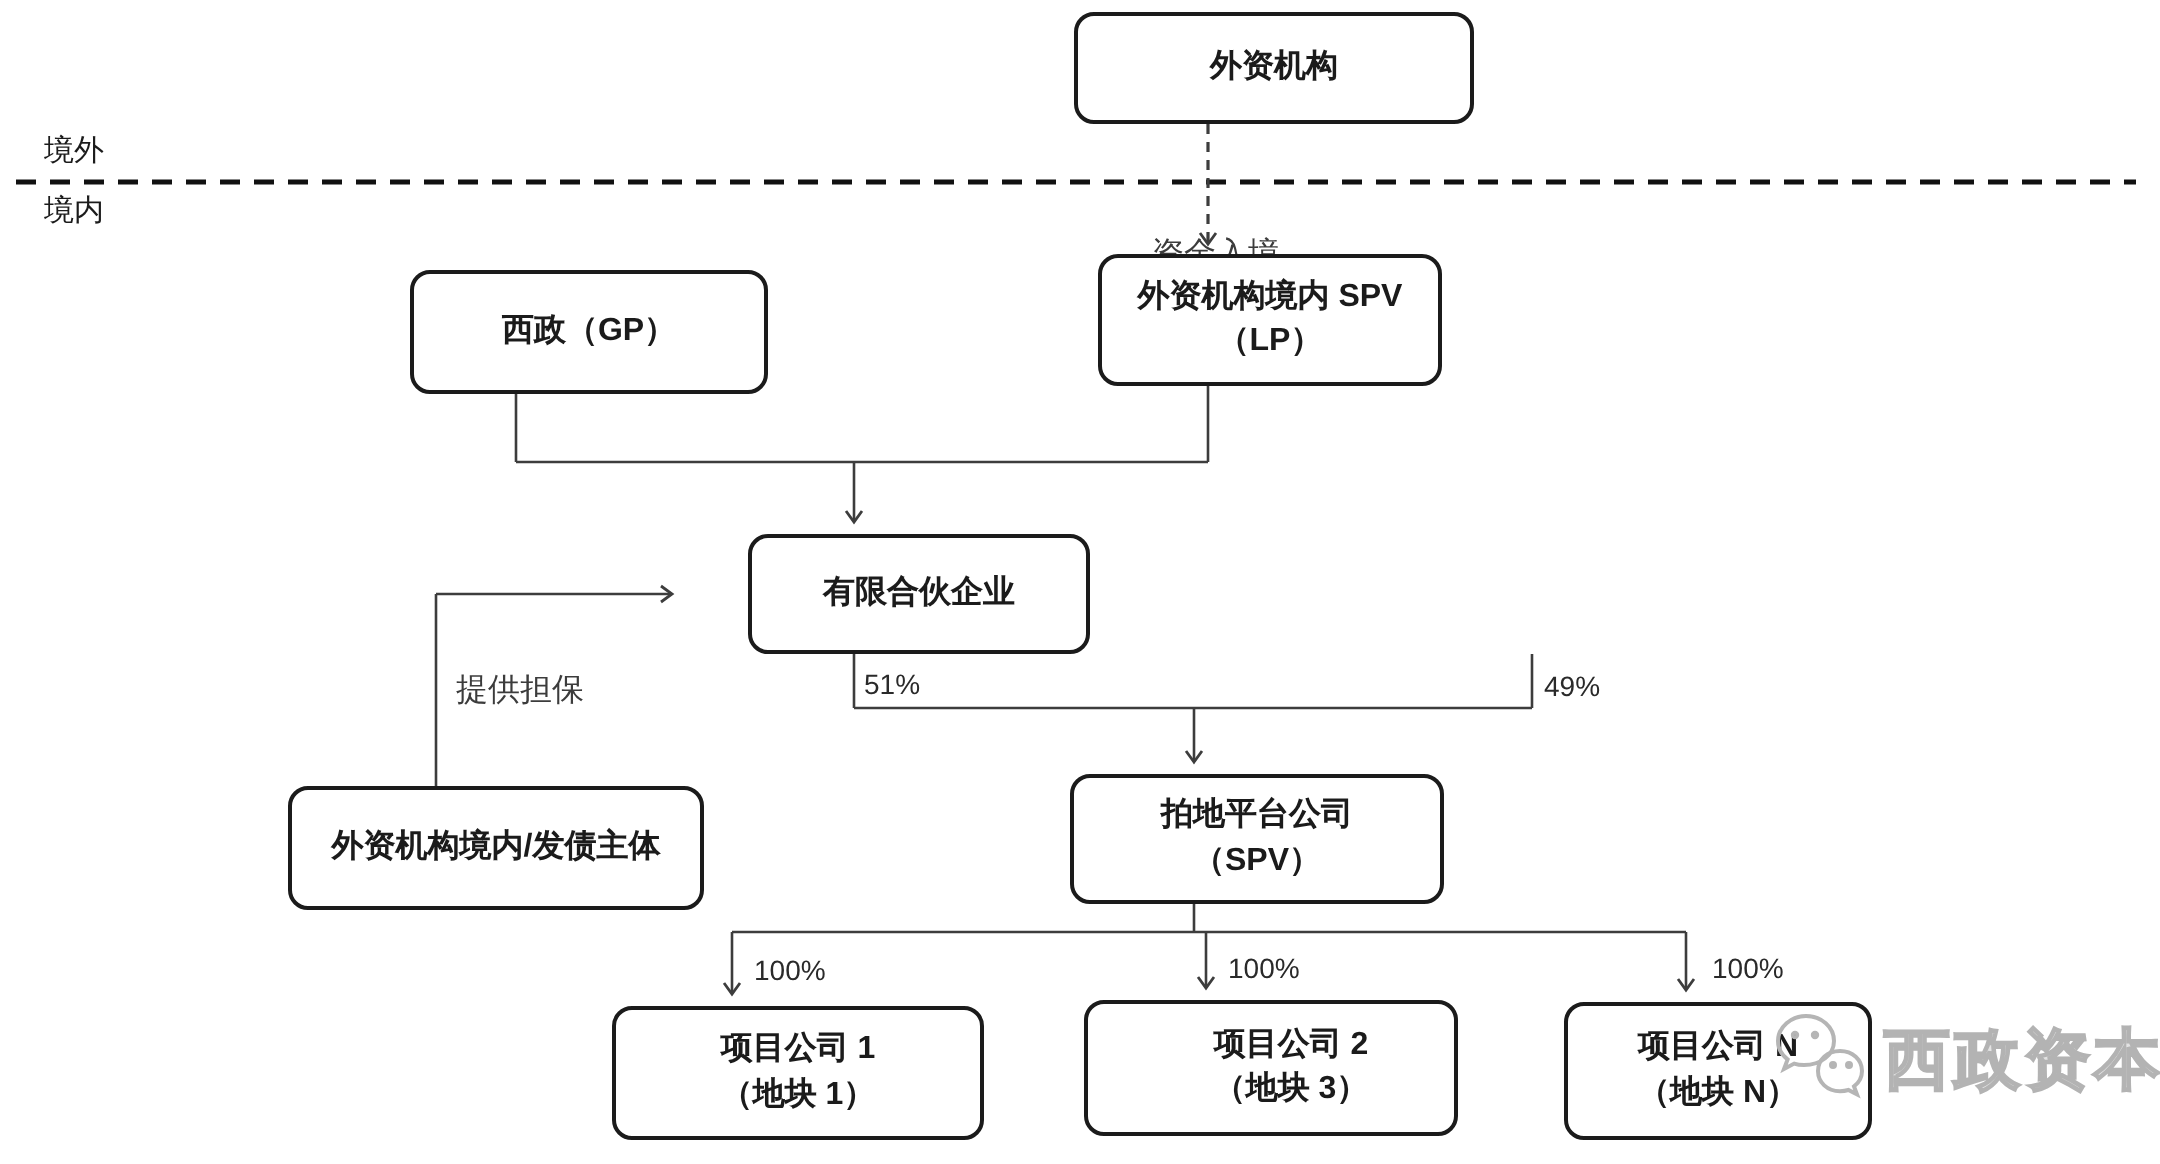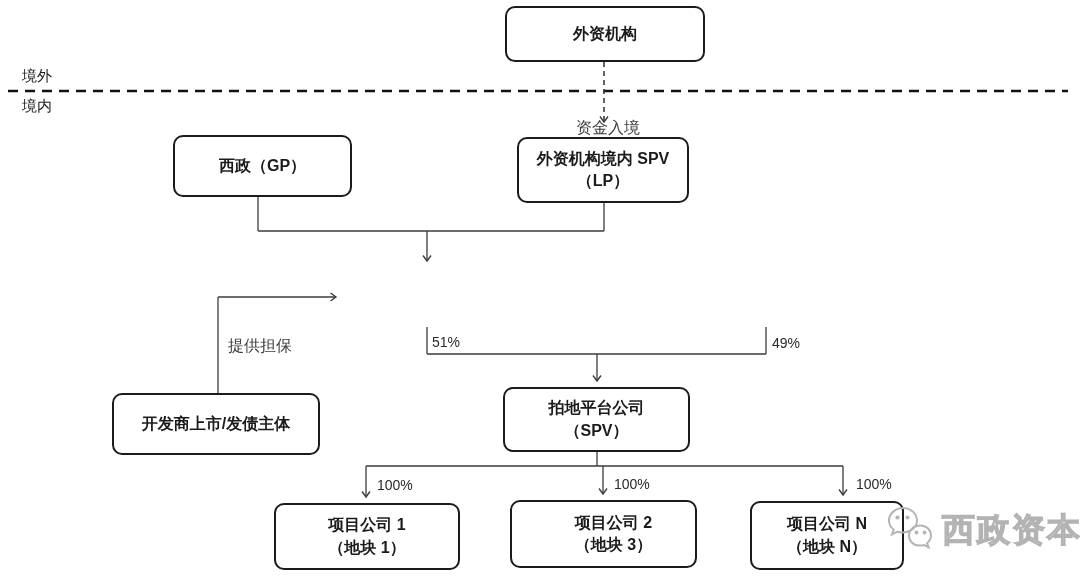--- a/index.html
+++ b/index.html
@@ -5,33 +5,33 @@
   html,body{margin:0;padding:0;background:#ffffff;}
   #stage{
     position:relative;width:1080px;height:582px;background:#ffffff;overflow:hidden;
     font-family:"Liberation Sans","DejaVu Sans",sans-serif;color:#1b1b1b;
   }
   #wires{position:absolute;left:0;top:0;width:1080px;height:582px;}
   .node{
     position:absolute;box-sizing:border-box;background:#ffffff;
     border:2px solid #1b1b1b;border-radius:10px;
     display:flex;flex-direction:column;align-items:center;justify-content:center;
-    font-weight:bold;font-size:16px;line-height:1.4;text-align:center;white-space:nowrap;
+    font-weight:bold;font-size:16px;line-height:1.4;text-align:center;white-space:nowrap;margin-left:32px;
   }
   .edge-label{
     position:absolute;font-size:15px;color:#3c3c3c;white-space:nowrap;line-height:1;
   }
   .pct{font-size:14px;color:#2a2a2a;}
   .region-label{
     position:absolute;font-weight:normal;font-size:15px;color:#1b1b1b;line-height:1;
   }
   
   #n-foreign    {left:505px;top:6px;  width:200px;height:56px;}
   #n-gp         {left:173px;top:135px;width:179px;height:62px;}
-  #n-lp         {left:517px;top:137px;width:172px;height:66px;}
+  #n-lp         {left:517px;top:127px;width:172px;height:66px;}
   #n-partnership{left:342px;top:267px;width:171px;height:60px;}
   #n-developer  {left:681px;top:267px;width:171px;height:60px;}
   #n-guarantor  {left:112px;top:393px;width:208px;height:62px;}
   #n-platform   {left:503px;top:387px;width:187px;height:65px;}
   #n-project1   {left:274px;top:503px;width:186px;height:67px;}
   #n-project2   {left:510px;top:500px;width:187px;height:68px;padding-left:20px;}
   #n-projectn   {left:750px;top:501px;width:154px;height:69px;}
   
   #watermark{
     position:absolute;left:884px;top:503px;display:flex;align-items:center;gap:6px;
@@ -89,24 +89,27 @@
 
   <div class="node" id="n-gp">
     <span>西政（GP）</span>
   </div>
 
   <div class="node" id="n-lp">
     <span>外资机构境内 SPV</span>
     <span>（LP）</span>
   </div>
 
+  <div class="node" id="n-partnership">
+    <span>有限合伙企业</span>
+  </div>
 
 
   <div class="node" id="n-guarantor">
-    <span>开发商上市/发债主体</span>
+    <span>外资机构境内/发债主体</span>
   </div>
 
   <div class="node" id="n-platform">
     <span>拍地平台公司</span>
     <span>（SPV）</span>
   </div>
 
   <div class="node" id="n-project1">
     <span>项目公司 1</span>
     <span>（地块 1）</span>

